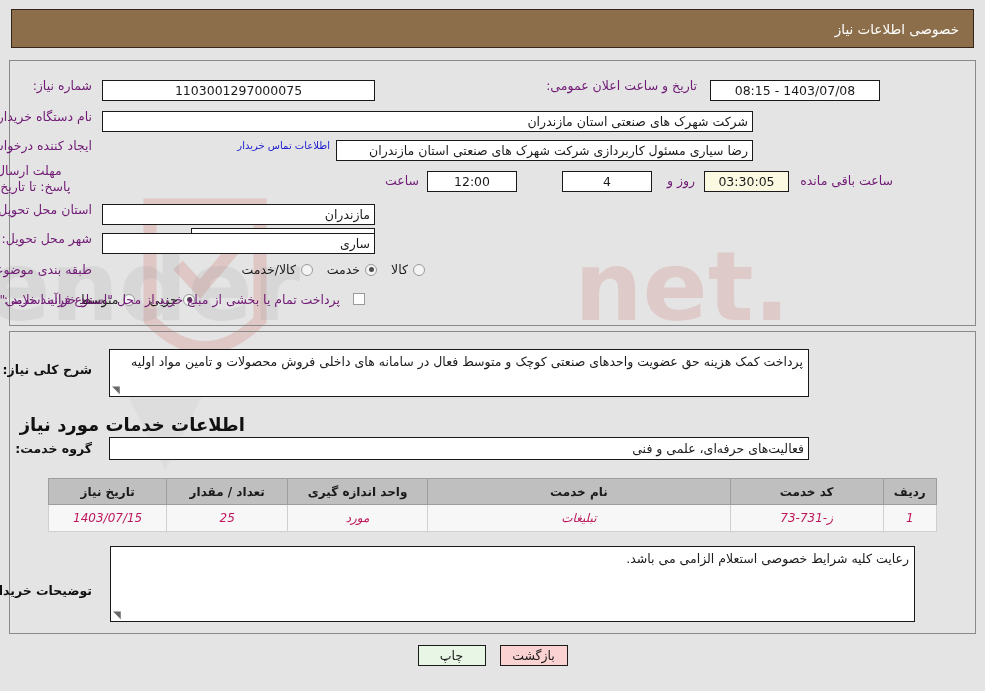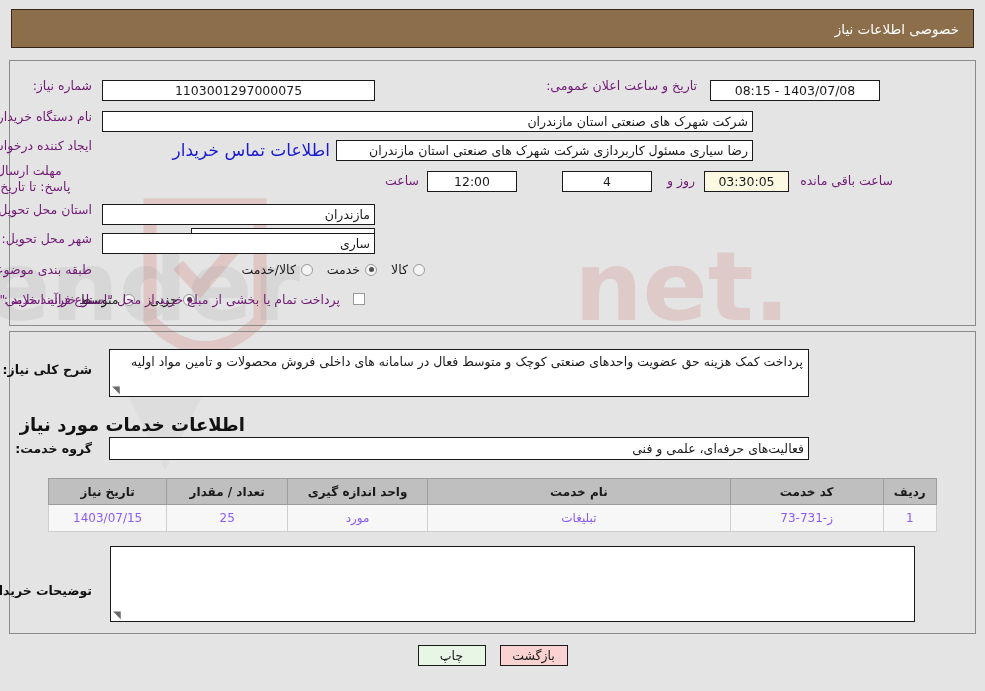--- a/index.html
+++ b/index.html
@@ -86,21 +86,21 @@
     text-overflow: clip;
     white-space: nowrap;
     font-family: "DejaVu Sans", "Liberation Sans", sans-serif;
   }
   .box.center { text-align: center; }
   .box.right  { text-align: right; }
   .box.yellow { background: #fbf9e2; }
 
   .linktxt {
     color: #1919d0;
-    font-size: 17px;
+    font-size: 10px;
     white-space: nowrap;
     cursor: pointer;
   }
 
   
   .radio {
     display: inline-block;
     width: 12px; height: 12px;
     border: 1px solid #9a9a9a;
     border-radius: 50%;
@@ -176,25 +176,26 @@
     font-weight: bold;
     font-size: 12px;
     height: 25px;
     padding: 0 6px;
     text-align: center;
     white-space: nowrap;
   }
   table.grid td {
     background: #f7f7f7;
     border: 1px solid #cfcfcf;
-    color: #8b5cf6;
+    color: #be185d;
     height: 26px;
     padding: 0 6px;
     text-align: center;
     white-space: nowrap;
+    font-style: italic;
   }
 
   
   .btnbar {
     position: absolute;
     left: 0; top: 645px;
     width: 985px;
     display: flex;
     justify-content: center;
     gap: 14px;
@@ -354,19 +355,20 @@
       <td>25</td>
       <td>1403/07/15</td>
     </tr>
   </tbody>
 </table>
 
 <div class="frow" style="top:583px; right:893px;">
   <span class="boldlbl">توضیحات خریدار:</span>
 </div>
 <div class="ta" style="position:absolute; top:546px; right:70px; width:805px; height:76px; z-index:4;">
+  <span>رعایت کلیه شرایط خصوصی استعلام الزامی می باشد.</span>
   <span class="grip">◤</span>
 </div>
 
 <div class="btnbar">
   <div class="btn back">بازگشت</div>
   <div class="btn print">چاپ</div>
 </div>
 
 </body></html>

